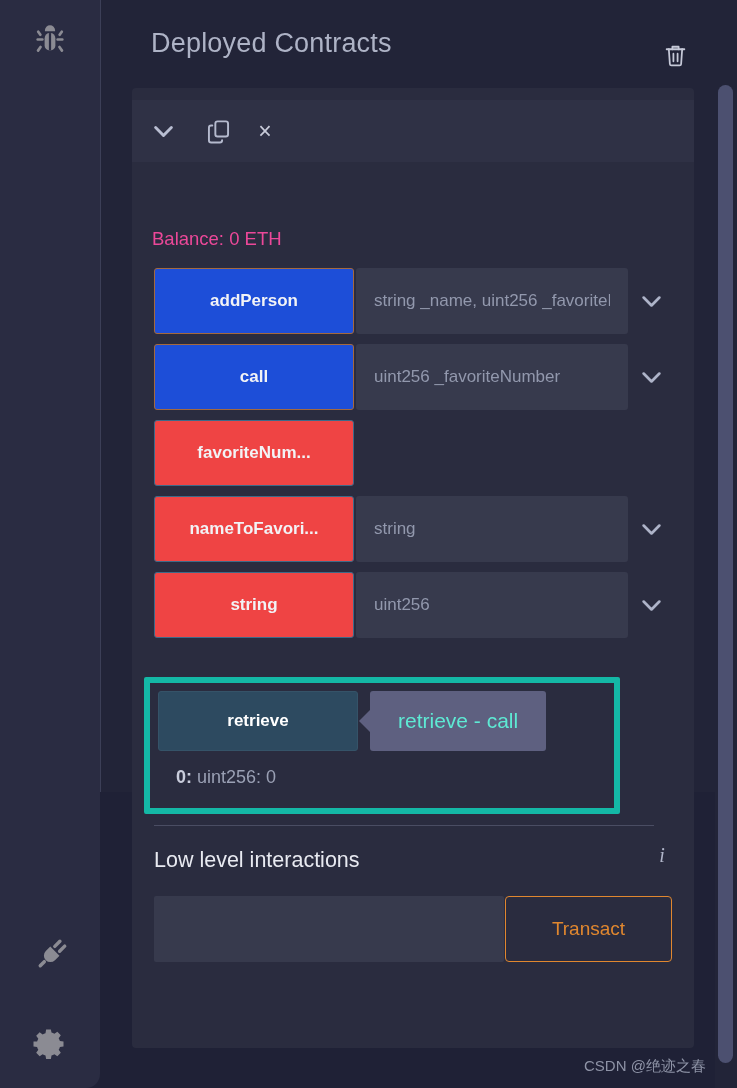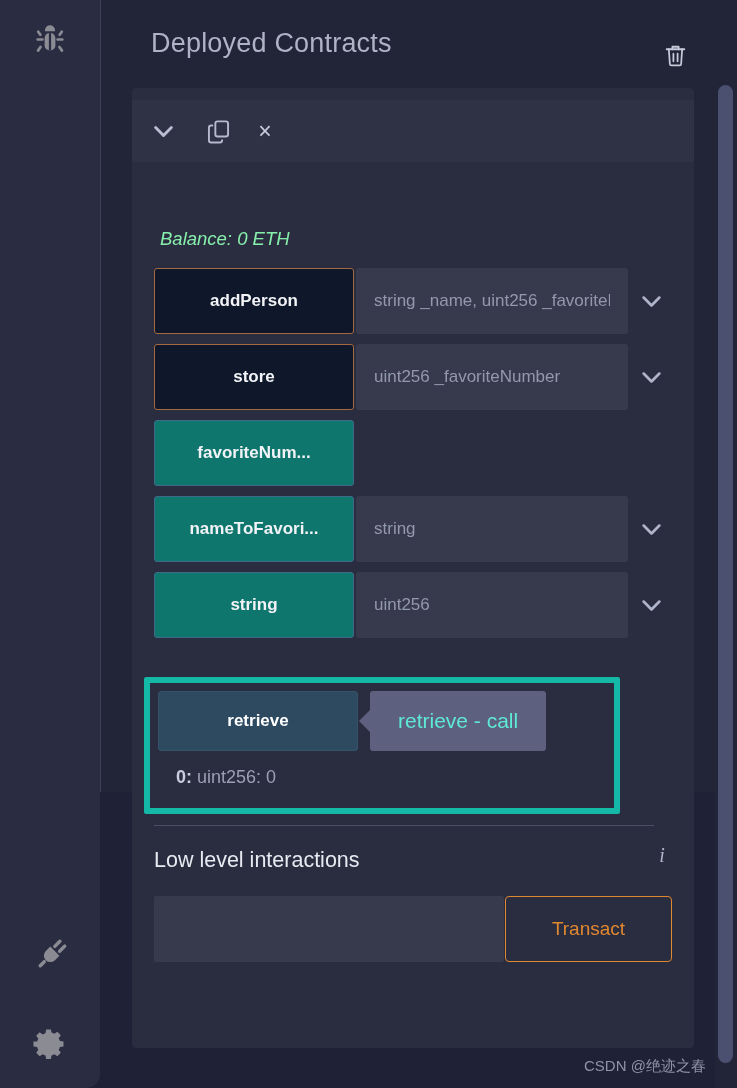--- a/index.html
+++ b/index.html
@@ -72,37 +72,37 @@
     white-space: nowrap; overflow: hidden;
     letter-spacing: .3px;
   }
   .hdr-icon {
     width: 48px; display: flex; align-items: center; justify-content: center;
     color: #b5bace; cursor: pointer;
   }
   .hdr-icon.close { width: 46px; font-size: 23px; color: #c8cbd9; }
 
   .balance {
-    position: absolute; left: 28px; top: 140px;
-    font-size: 18.5px; color: #86efac; white-space: nowrap; font-style: italic;
+    position: absolute; left: 20px; top: 140px;
+    font-size: 18.5px; color: #ec4899; white-space: nowrap;
   }
 
   
   .fn-rows { position: absolute; left: 22px; top: 180px; width: 520px; }
   .fn-row { display: flex; align-items: stretch; margin-bottom: 10px; height: 66px; }
 
   .fn-btn {
     width: 200px; flex: 0 0 200px;
     border-radius: 3px;
     display: flex; align-items: center; justify-content: center;
     color: #f2f3f6; font-weight: bold; font-size: 17px;
     cursor: pointer; overflow: hidden; white-space: nowrap;
   }
-  .fn-btn.orange { background: #0f172a; border: 1px solid #a4693f; }
-  .fn-btn.blue   { background: #0f766e; border: 1px solid #3d6a89; }
+  .fn-btn.orange { background: #1d4ed8; border: 1px solid #a4693f; }
+  .fn-btn.blue   { background: #ef4444; border: 1px solid #3d6a89; }
 
   .fn-input {
     flex: 1; margin-left: 2px;
     background: #373a4d; border: none; border-radius: 3px;
     color: #9298ad; font-size: 17px;
     padding: 0 18px; overflow: hidden; white-space: nowrap;
     display: flex; align-items: center;
     font-family: "Liberation Sans", sans-serif;
   }
   .fn-input::placeholder { color: #9298ad; }
@@ -268,21 +268,21 @@
           <div class="fn-btn orange">addPerson</div>
           <input class="fn-input" placeholder="string _name, uint256 _favoriteNumber" style="">
           <div class="fn-chev">
             <svg width="27" height="27" viewBox="0 0 24 24" fill="none" stroke="currentColor" stroke-width="2.4" stroke-linecap="round" stroke-linejoin="round">
                 <path d="M5 8.5 12 15.5 19 8.5"></path>
               </svg>
           </div>
         </div>
 
         <div class="fn-row">
-          <div class="fn-btn orange">store</div>
+          <div class="fn-btn orange">call</div>
           <input class="fn-input" placeholder="uint256 _favoriteNumber" style="">
           <div class="fn-chev">
             <svg width="27" height="27" viewBox="0 0 24 24" fill="none" stroke="currentColor" stroke-width="2.4" stroke-linecap="round" stroke-linejoin="round">
                 <path d="M5 8.5 12 15.5 19 8.5"></path>
               </svg>
           </div>
         </div>
 
         <div class="fn-row nofield">
           <div class="fn-btn blue">favoriteNum...</div>

